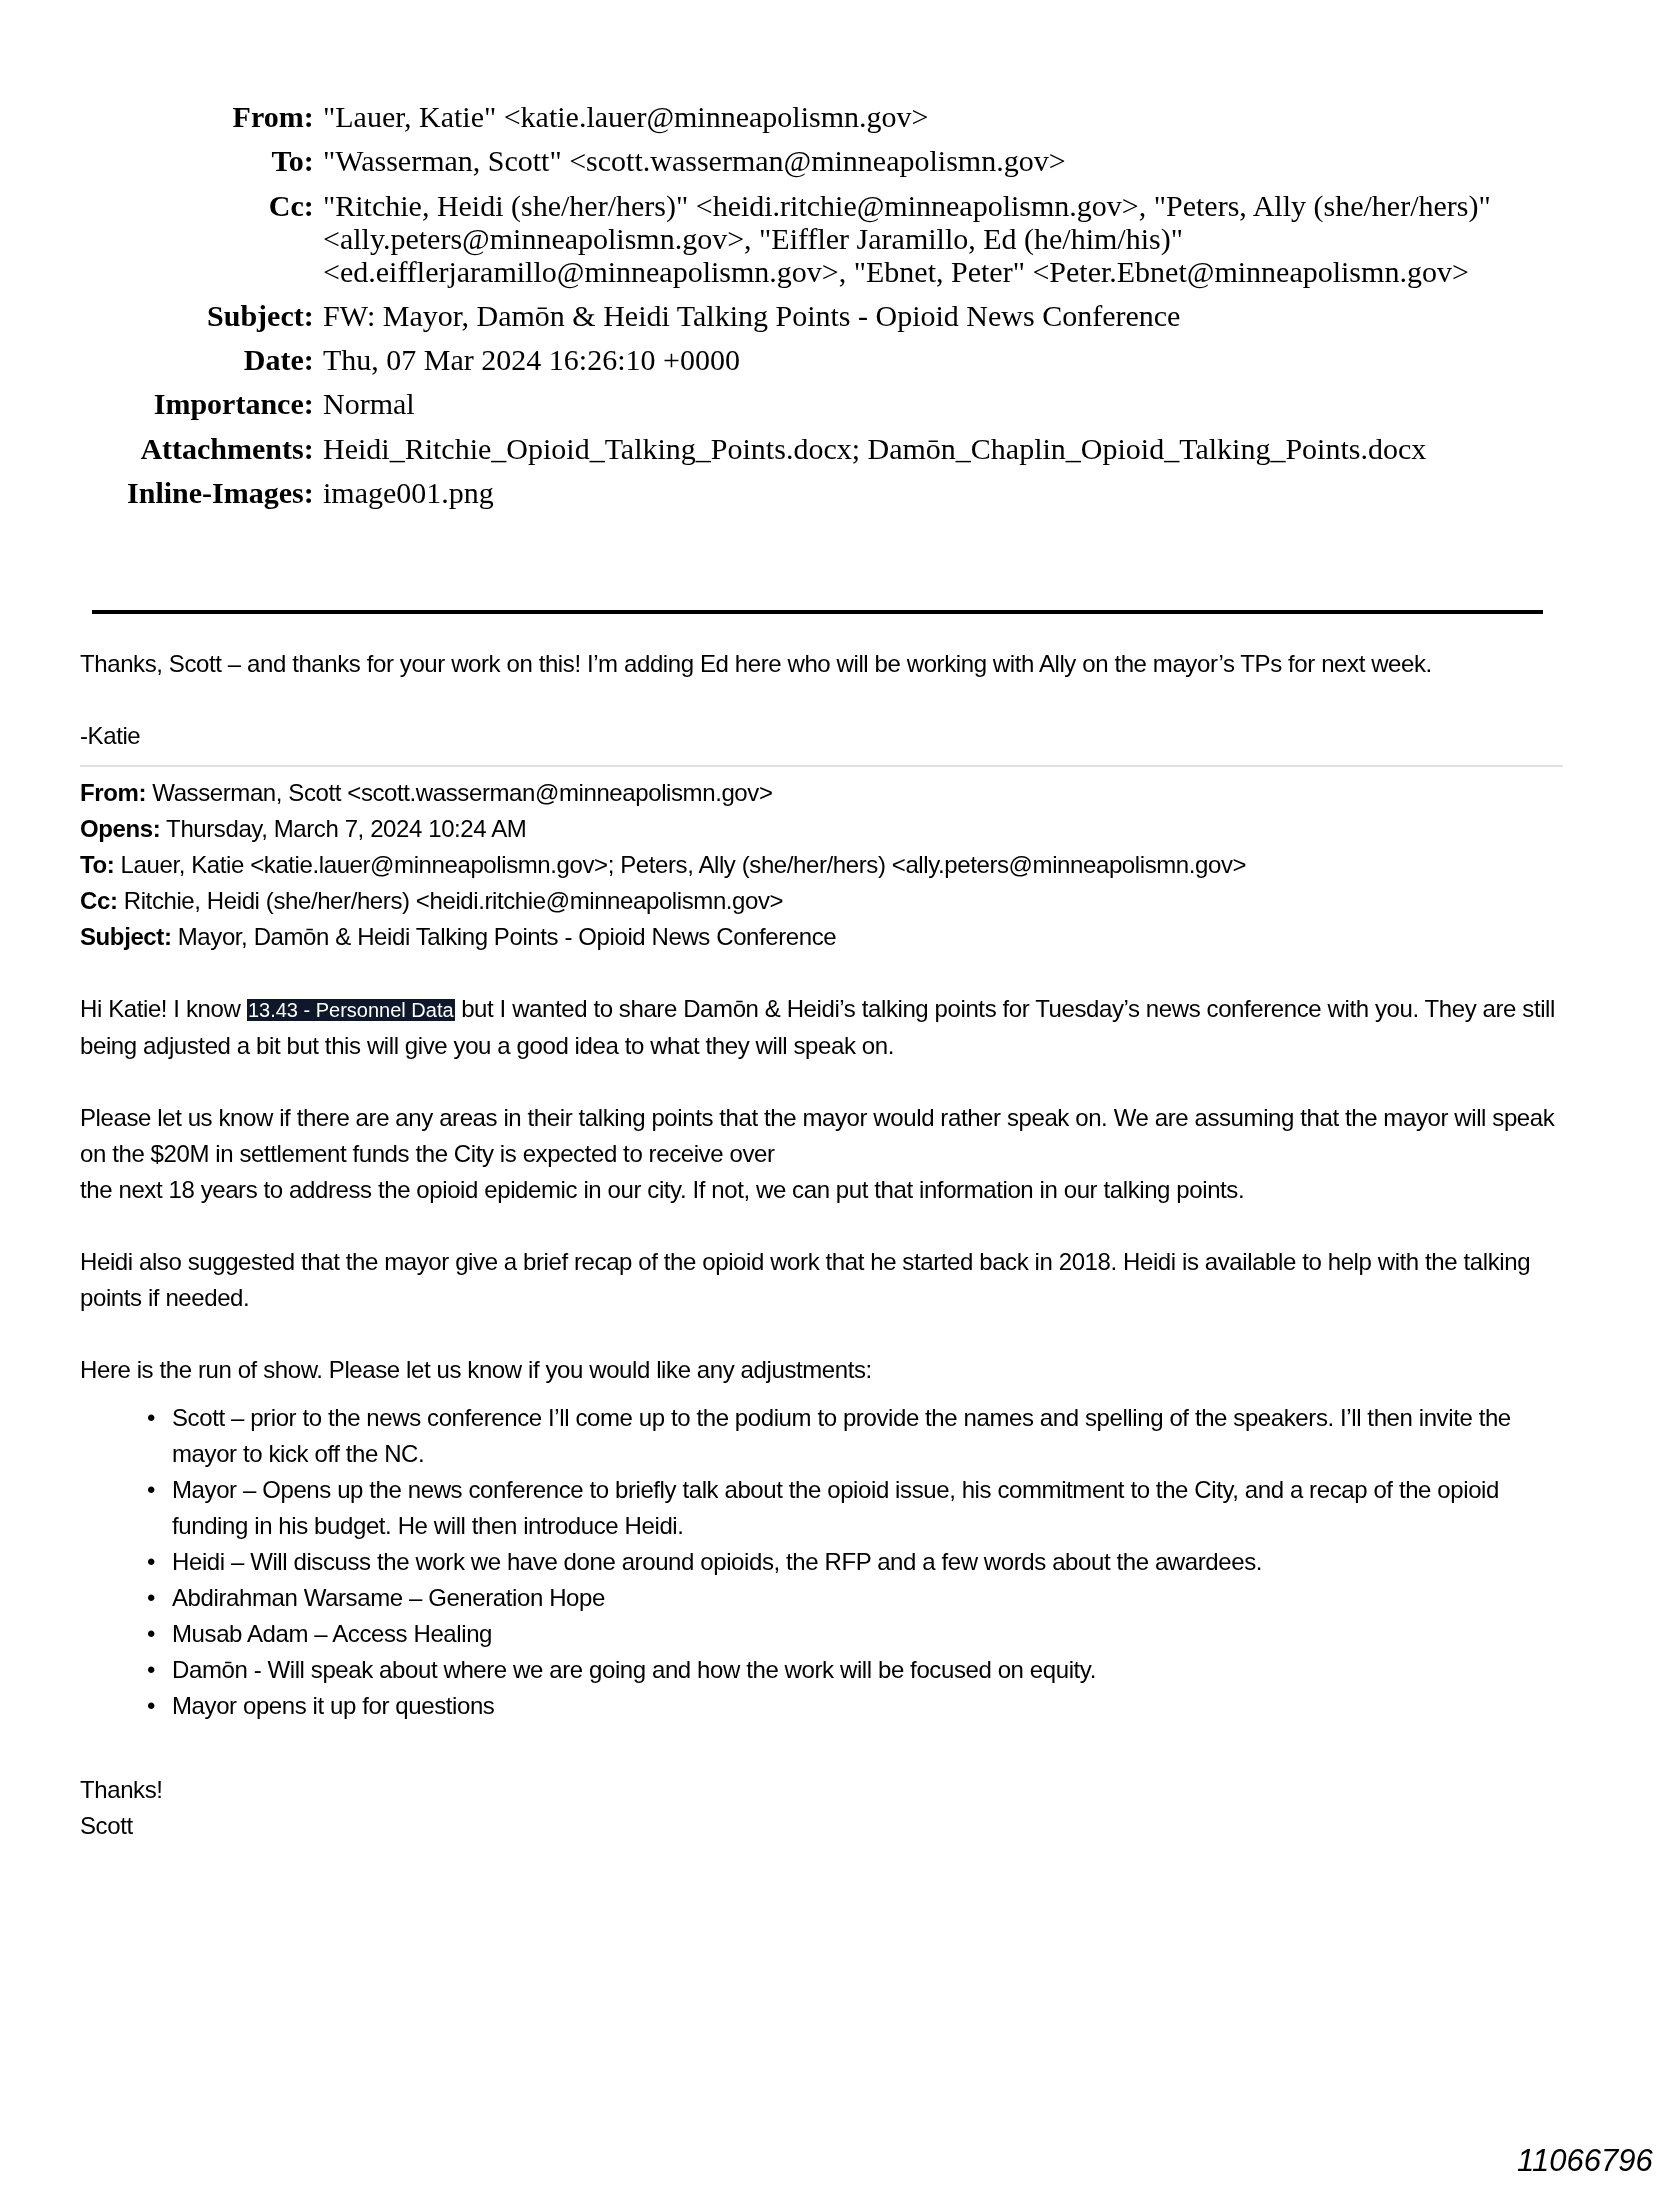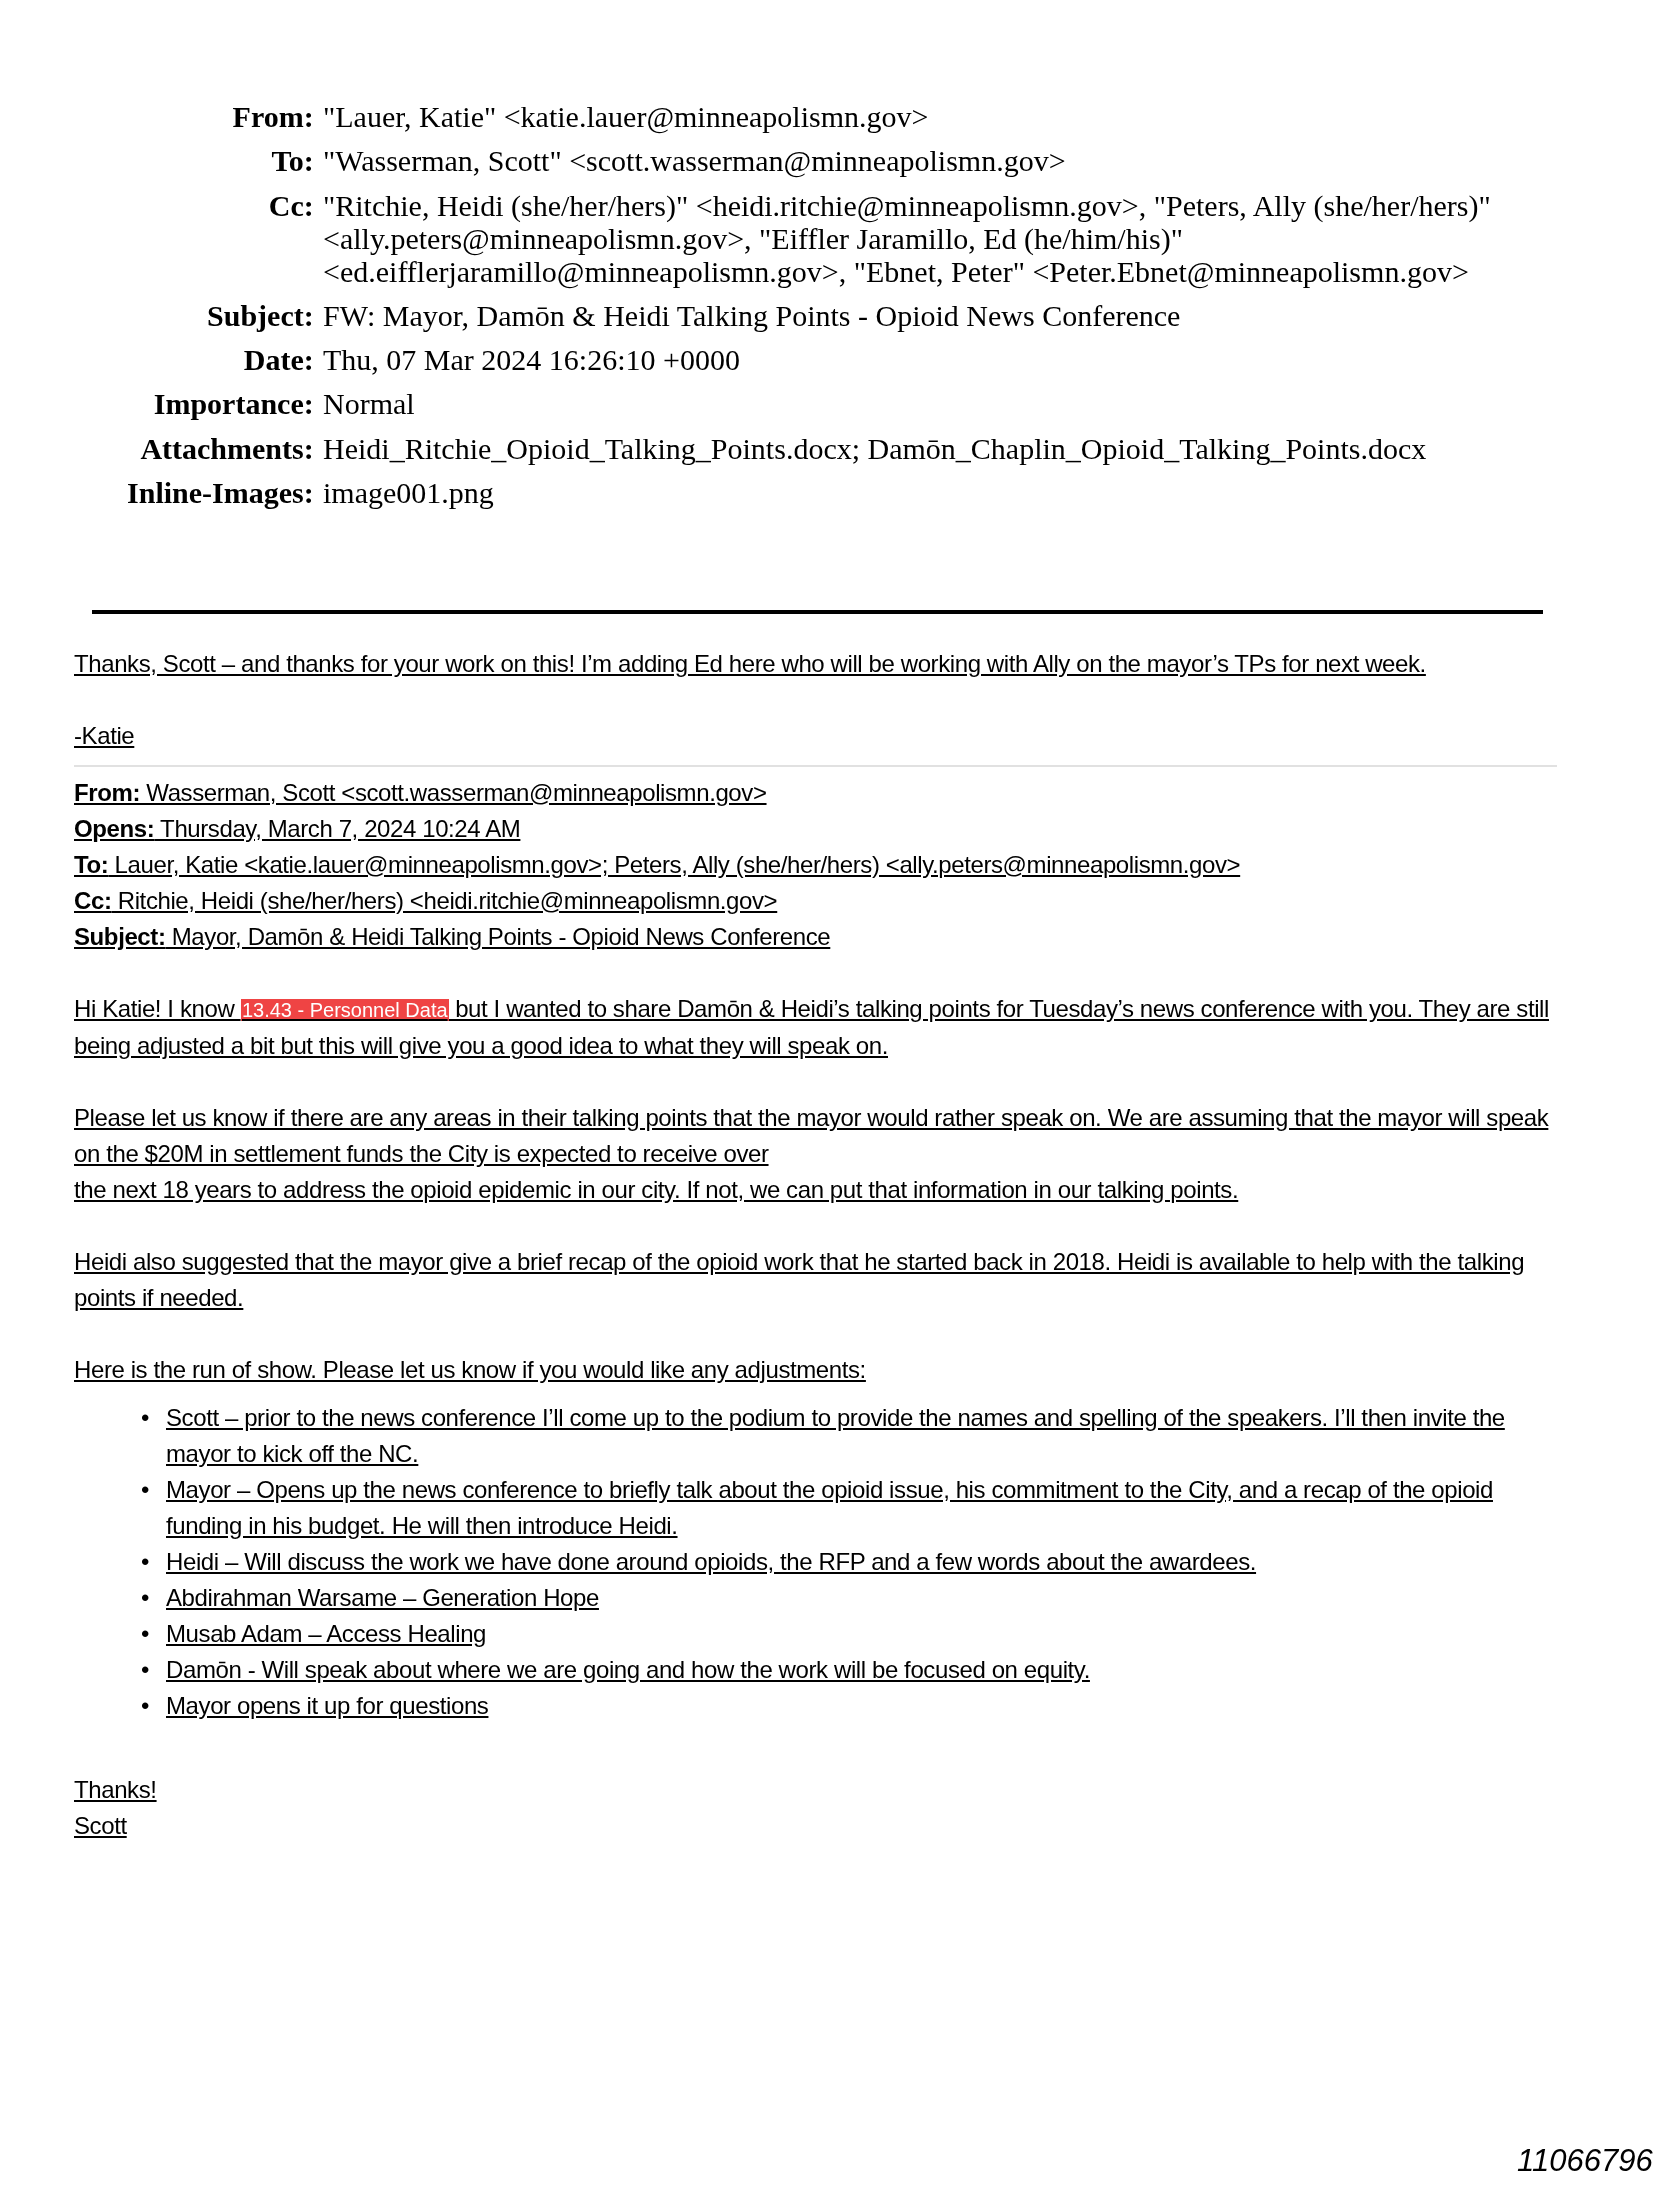--- a/index.html
+++ b/index.html
@@ -2,26 +2,26 @@
 <html style="font-size:10.7px"><head>
 <meta charset="utf-8">
 <style>
   html, body { margin: 0; padding: 0; background: #ffffff; }
   body { width: 1666px; height: 2205px; position: relative; overflow: hidden; color: #000; }
   .hdr { position: absolute; left: 0; top: 100px; width: 1666px; font-family: "Liberation Serif", serif; font-size: 30px; }
   .hrow { display: flex; line-height: 33px; margin-bottom: 11.3px; }
   .hlabel { width: 323px; text-align: right; font-weight: bold; padding-right: 9.3px; box-sizing: border-box; flex: none; }
   .hval { width: 1213px; }
   .divider { position: absolute; left: 92px; top: 610px; width: 1451px; height: 4px; background: #000; }
-  .body { position: absolute; left: 74px; top: 646px; width: 1493px; font-family: "Liberation Sans", sans-serif; font-size: 24px; line-height: 36px; letter-spacing: -0.4px; text-decoration: underline; }
+  .body { position: absolute; left: 80px; top: 646px; width: 1493px; font-family: "Liberation Sans", sans-serif; font-size: 24px; line-height: 36px; letter-spacing: -0.4px; }
   .p { margin: 0; }
   .gap { height: 36px; }
   .sep { height: 2px; background: #e1e1e1; margin: 10.7px 0 8px 0; width: 1483px; }
   .b { font-weight: bold; }
-  .redact { background: #ef4444; color: #fff; font-family: "Liberation Sans", sans-serif; font-size: 20px; padding: 0 1.3px; letter-spacing: 0; }
+  .redact { background: #0f172a; color: #fff; font-family: "Liberation Sans", sans-serif; font-size: 20px; padding: 0 1.3px; letter-spacing: 0; }
   ul.show { margin: 12px; padding: 0; list-style: none; }
   ul.show li { position: relative; padding-left: 80px; }
   ul.show li::before { content: "\2022"; position: absolute; left: 55px; top: 0; }
   .batesno { position: absolute; right: 13.3px; top: 2143px; font-family: "Liberation Sans", sans-serif; font-size: 31px; font-style: italic; }
 </style>
 </head>
 <body>
 
 <div class="hdr">
   <div class="hrow">

